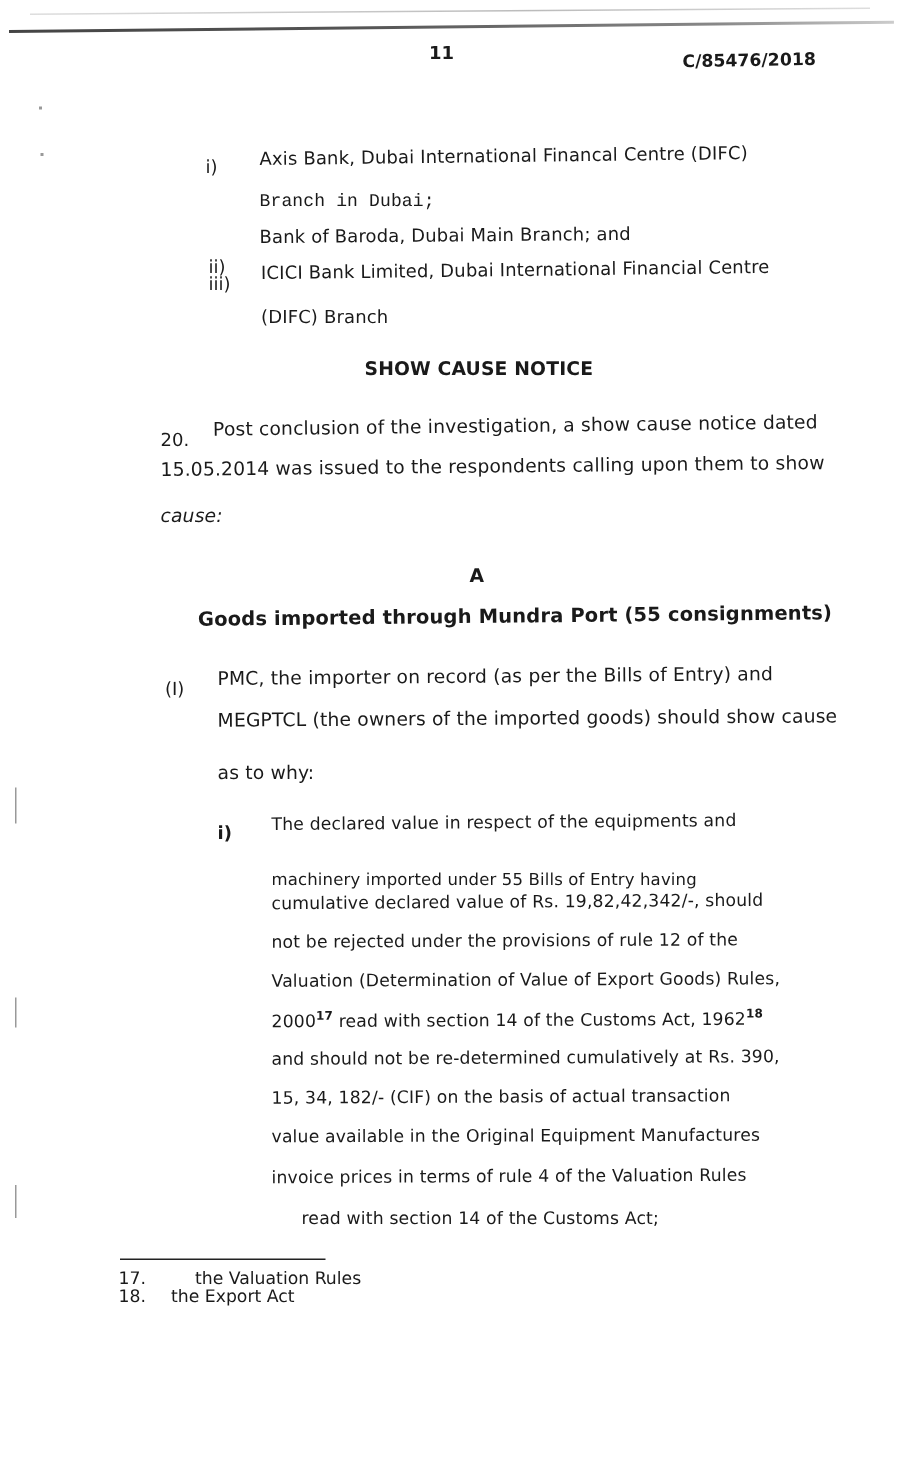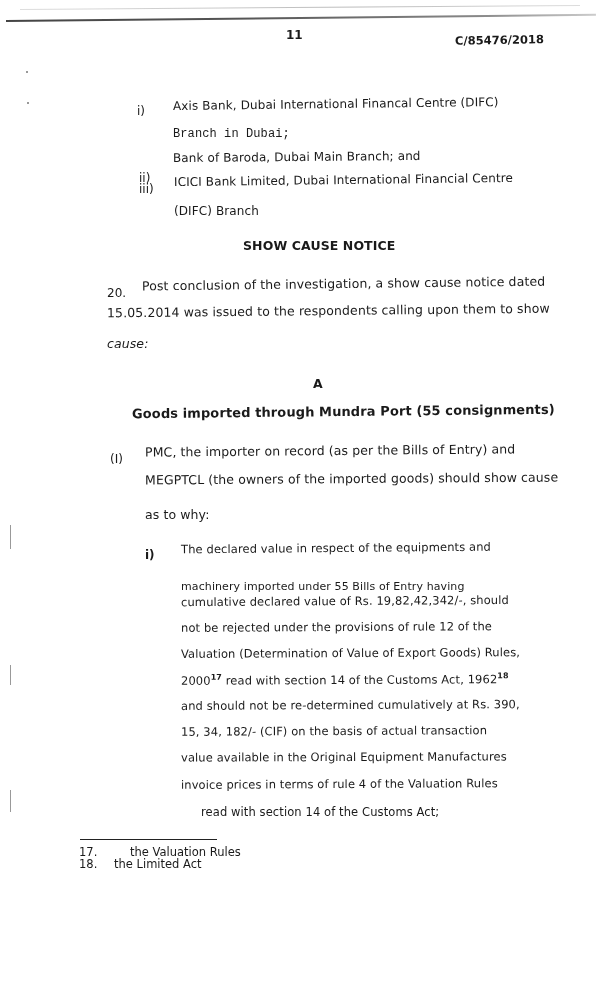--- a/index.html
+++ b/index.html
@@ -99,14 +99,14 @@
   <div class="line" style="left:181px;top:750px;font-size:11.5px;transform:rotate(-0.2deg);">value available in the Original Equipment Manufactures</div>
   <div class="line" style="left:181px;top:777px;font-size:11.5px;transform:rotate(-0.3deg);">invoice prices in terms of rule 4 of the Valuation Rules</div>
   <div class="line" style="left:181px;top:805px;font-size:11.5px;margin-left:20px;">read with section 14 of the Customs Act;</div>
 </div>
 
 <div class="fn-rule"></div>
 <div>
   <div class="fn" style="left:79px;top:845px;">17.</div>
   <div class="fn" style="left:130px;top:845px;">the Valuation Rules</div>
   <div class="fn" style="left:79px;top:857px;">18.</div>
-  <div class="fn" style="left:114px;top:857px;">the Limited Act</div>
+  <div class="fn" style="left:114px;top:857px;">the Export Act</div>
 </div>
 
 </body></html>

